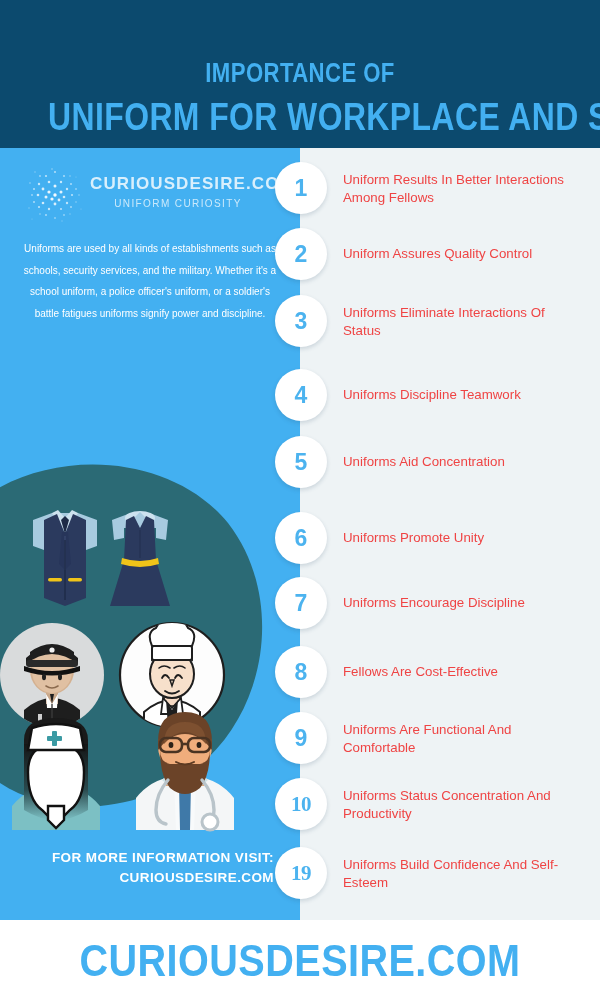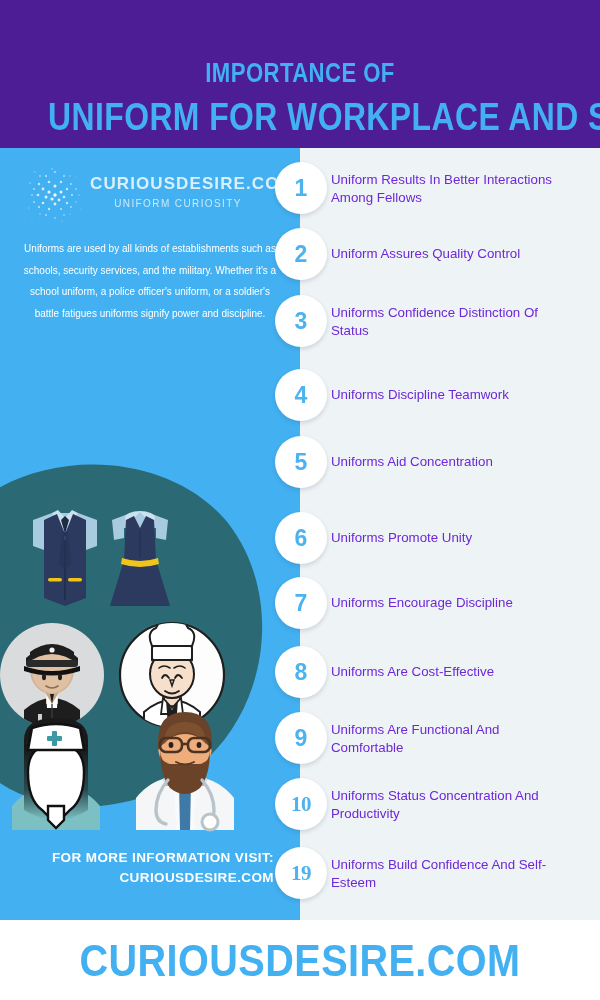--- a/index.html
+++ b/index.html
@@ -7,21 +7,21 @@
   body {
     background:#ffffff;
     font-family:"Liberation Sans", sans-serif;
     position:relative;
     overflow:hidden;
   }
 
   
   #header {
     position:absolute; left:0; top:0; width:600px; height:176px;
-    background:#4c1d95;
+    background:#0c4a6e;
   }
   #title-small {
     position:absolute; left:0; top:58px; width:600px;
     text-align:center;
     font-family:"Liberation Sans Narrow","Liberation Sans",sans-serif;
     font-weight:bold;
     font-size:27px;
     letter-spacing:0.5px;
     color:#43b0f1;
     transform:scaleX(0.82);
@@ -101,24 +101,24 @@
     display:flex; align-items:center; justify-content:center;
   }
   .num {
     color:#4cb3ef;
     font-family:"Liberation Sans Narrow","Liberation Sans",sans-serif;
     font-size:23px; font-weight:bold;
     line-height:1;
   }
   .num.two-digit { font-size:21px; letter-spacing:-0.5px;font-family:Liberation Serif, serif; }
   .label {
-    position:absolute; left:331px; top:0;
+    position:absolute; left:343px; top:0;
     width:242px;
     transform:translateY(-50%);
-    color:#6d28d9;
+    color:#ef4444;
     font-size:13.3px;
     line-height:17.5px;
   }
 
   
   #footer {
     position:absolute; left:0; top:920px; width:600px; height:80px;
     background:#ffffff;
   }
   #footer-text {
@@ -331,21 +331,21 @@
   <div class="row" style="top:106px">
     <div class="circle">
         <span class="num">2</span>
       </div>
     <div class="label">Uniform Assures Quality Control</div>
   </div>
   <div class="row" style="top:173px">
     <div class="circle">
         <span class="num">3</span>
       </div>
-    <div class="label">Uniforms Confidence Distinction Of Status</div>
+    <div class="label">Uniforms Eliminate Interactions Of Status</div>
   </div>
   <div class="row" style="top:247px">
     <div class="circle">
         <span class="num">4</span>
       </div>
     <div class="label">Uniforms Discipline Teamwork</div>
   </div>
   <div class="row" style="top:314px">
     <div class="circle">
         <span class="num">5</span>
@@ -361,21 +361,21 @@
   <div class="row" style="top:455px">
     <div class="circle">
         <span class="num">7</span>
       </div>
     <div class="label">Uniforms Encourage Discipline</div>
   </div>
   <div class="row" style="top:524px">
     <div class="circle">
         <span class="num">8</span>
       </div>
-    <div class="label">Uniforms Are Cost-Effective</div>
+    <div class="label">Fellows Are Cost-Effective</div>
   </div>
   <div class="row" style="top:590px">
     <div class="circle">
         <span class="num">9</span>
       </div>
     <div class="label">Uniforms Are Functional And Comfortable</div>
   </div>
   <div class="row" style="top:656px">
     <div class="circle">
         <span class="num two-digit">10</span>

